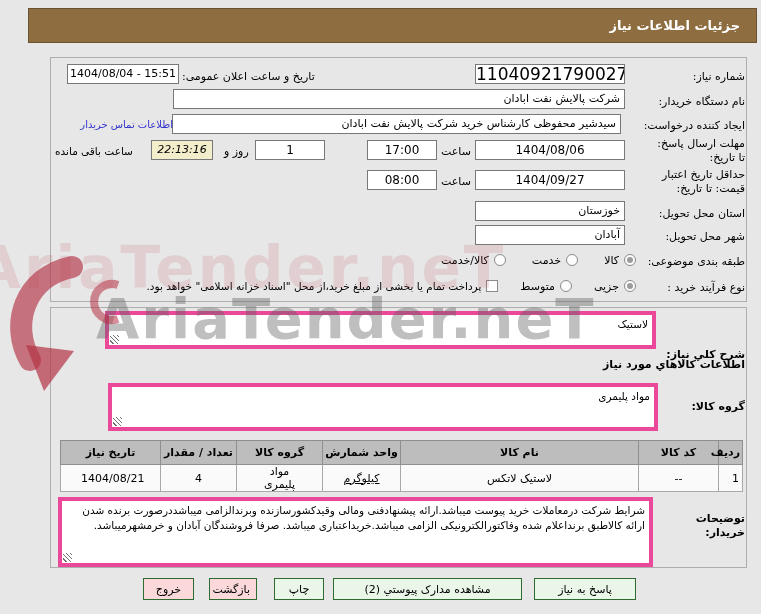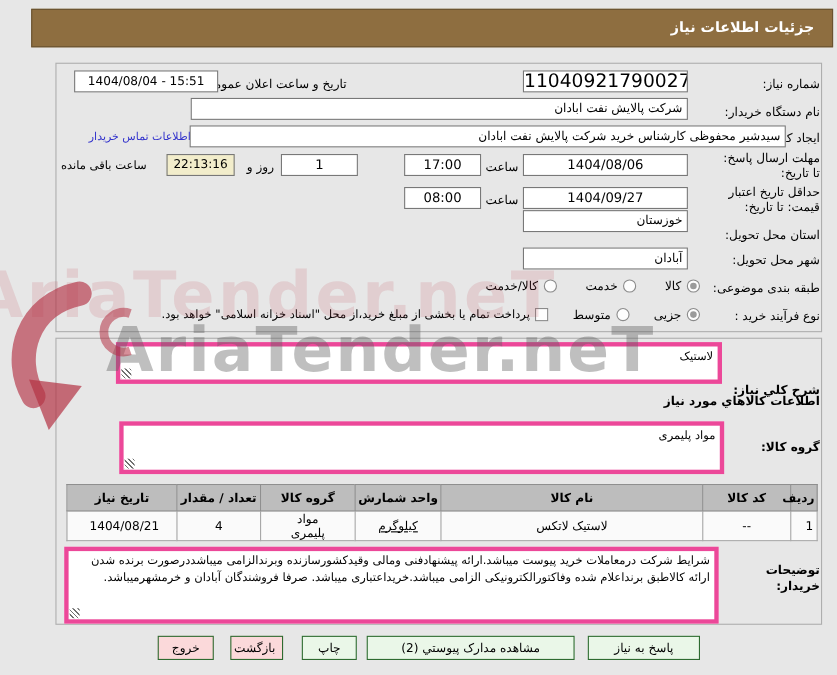--- a/index.html
+++ b/index.html
@@ -10,21 +10,21 @@
   
   .groupbox{position:absolute;border:1px solid #aeaeae;box-sizing:border-box;}
   
   .lbl{position:absolute;font-size:11px;white-space:nowrap;color:#000;}
   .lbl.wrap{white-space:normal;text-align:right;line-height:14px;}
   .lbl.bold{font-weight:bold;}
   
   .input{position:absolute;background:#fff;border:1px solid #787878;box-sizing:border-box;height:20px;font-size:12px;line-height:18px;text-align:center;overflow:hidden;}
   .input.rtl-val{text-align:right;padding-right:4px;font-size:11px;}
   .input.num{direction:ltr;unicode-bidi:embed;}
-  .input.yellow{background:#f2edcb;font-size:11px;}
+  .input.yellow{background:#f2edcb;font-size:11px;font-style:italic;}
   .link{position:absolute;color:#3333cc;font-size:10px;white-space:nowrap;cursor:pointer;}
   
   .optrow{position:absolute;display:flex;align-items:center;height:16px;}
   .opt{display:flex;align-items:center;gap:5px;}
   .radio{width:12px;height:12px;border:1px solid #8a8a8a;border-radius:50%;background:#fdfdfd;box-sizing:border-box;position:relative;flex:0 0 auto;}
   .radio.checked::after{content:"";position:absolute;inset:2px;border-radius:50%;background:#9b9b9b;}
   .checkbox{width:12px;height:12px;border:1px solid #8a8a8a;background:#fdfdfd;box-sizing:border-box;flex:0 0 auto;}
   .optlabel{font-size:11px;white-space:nowrap;}
   
   .textarea{position:absolute;background:#fff;border:4px solid #ec4899;box-sizing:border-box;font-size:10.5px;line-height:15px;padding:2px 4px;text-align:right;overflow:hidden;}
@@ -50,45 +50,45 @@
 
 <div id="page">
 
   <div class="titlebar">جزئیات اطلاعات نیاز</div>
 
   <div class="groupbox" style="left:50px;top:57px;width:697px;height:245px;"></div>
 
   <div class="lbl" style="right:16px;top:70px;">شماره نیاز:</div>
   <div class="input num" style="left:475px;top:64px;width:150px;font-size:17px;">1104092179002708</div>
   <div class="lbl" style="left:182px;top:70px;">تاریخ و ساعت اعلان عمومی:</div>
-  <div class="input num" style="left:67px;top:64px;width:131px;font-size:11px;">1404/08/04 - 15:51</div>
+  <div class="input num" style="left:67px;top:64px;width:112px;font-size:11px;">1404/08/04 - 15:51</div>
 
   <div class="lbl" style="right:16px;top:95px;">نام دستگاه خریدار:</div>
   <div class="input rtl-val" style="left:173px;top:89px;width:452px;">شرکت پالایش نفت ابادان</div>
 
   <div class="lbl" style="right:16px;top:119px;">ایجاد کننده درخواست:</div>
-  <div class="input rtl-val" style="left:172px;top:114px;width:542px;padding-left:44px;">سیدشیر محفوظی کارشناس خرید شرکت پالایش نفت ابادان</div>
+  <div class="input rtl-val" style="left:172px;top:114px;width:449px;padding-left:44px;">سیدشیر محفوظی کارشناس خرید شرکت پالایش نفت ابادان</div>
   <div class="link" style="left:95px;top:119px;width:78px;">اطلاعات تماس خریدار</div>
 
   <div class="lbl wrap" style="right:16px;top:137px;width:97px;">مهلت ارسال پاسخ: تا تاریخ:</div>
   <div class="input num" style="left:475px;top:140px;width:150px;">1404/08/06</div>
   <div class="lbl" style="left:441px;top:145px;">ساعت</div>
   <div class="input num" style="left:367px;top:140px;width:70px;">17:00</div>
   <div class="input num" style="left:255px;top:140px;width:70px;">1</div>
   <div class="lbl" style="left:224px;top:145px;">روز و</div>
   <div class="input num yellow" style="left:151px;top:140px;width:62px;">22:13:16</div>
   <div class="lbl" style="left:55px;top:145px;font-size:10.5px;">ساعت باقی مانده</div>
 
   <div class="lbl wrap" style="right:16px;top:168px;width:95px;">حداقل تاریخ اعتبار قیمت: تا تاریخ:</div>
   <div class="input num" style="left:475px;top:170px;width:150px;">1404/09/27</div>
   <div class="lbl" style="left:441px;top:175px;">ساعت</div>
   <div class="input num" style="left:367px;top:170px;width:70px;">08:00</div>
 
   <div class="lbl" style="right:16px;top:207px;">استان محل تحویل:</div>
-  <div class="input rtl-val" style="left:475px;top:191px;width:150px;">خوزستان</div>
+  <div class="input rtl-val" style="left:475px;top:201px;width:150px;">خوزستان</div>
   <div class="lbl" style="right:16px;top:230px;">شهر محل تحویل:</div>
   <div class="input rtl-val" style="left:475px;top:225px;width:150px;">آبادان</div>
 
   <div class="lbl" style="right:16px;top:255px;">طبقه بندی موضوعی:</div>
   <div class="optrow" style="right:125px;top:252px;gap:26px;">
     <div class="opt">
       <span class="radio checked"></span>
       <span class="optlabel">کالا</span>
     </div>
     <div class="opt">

